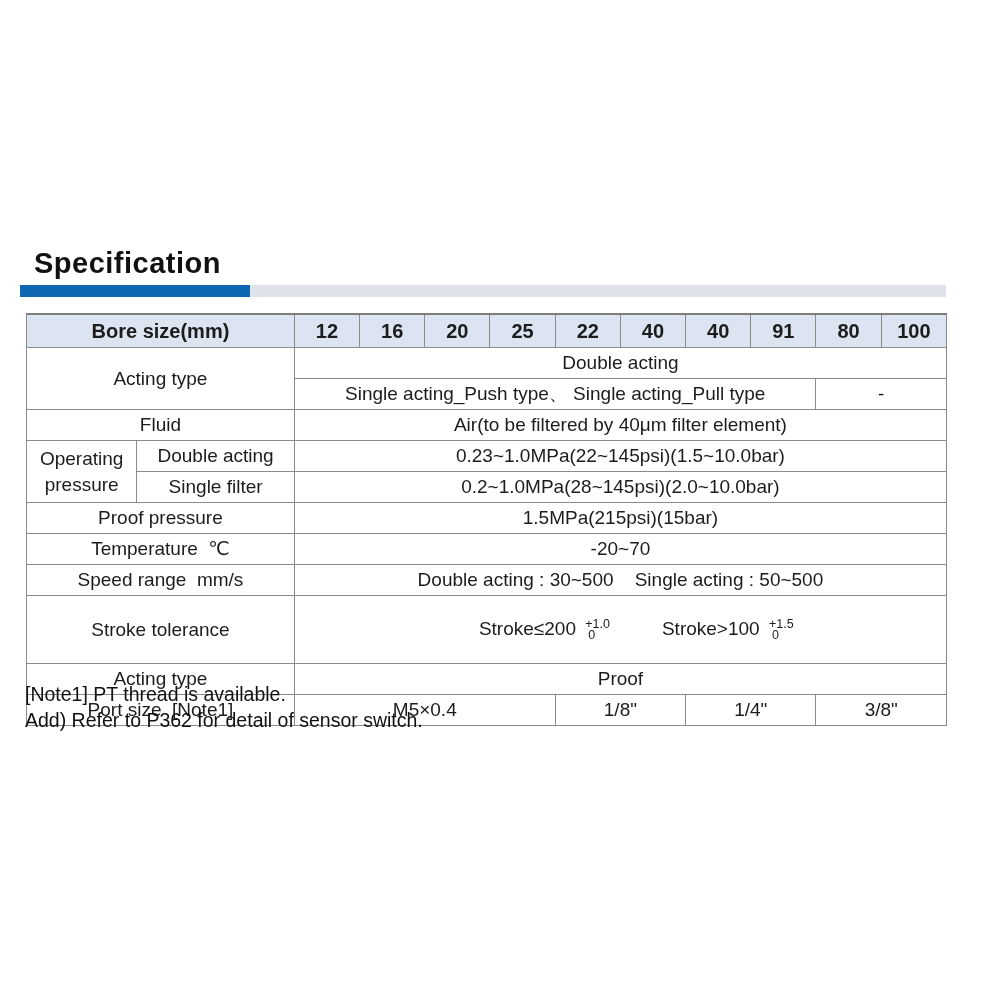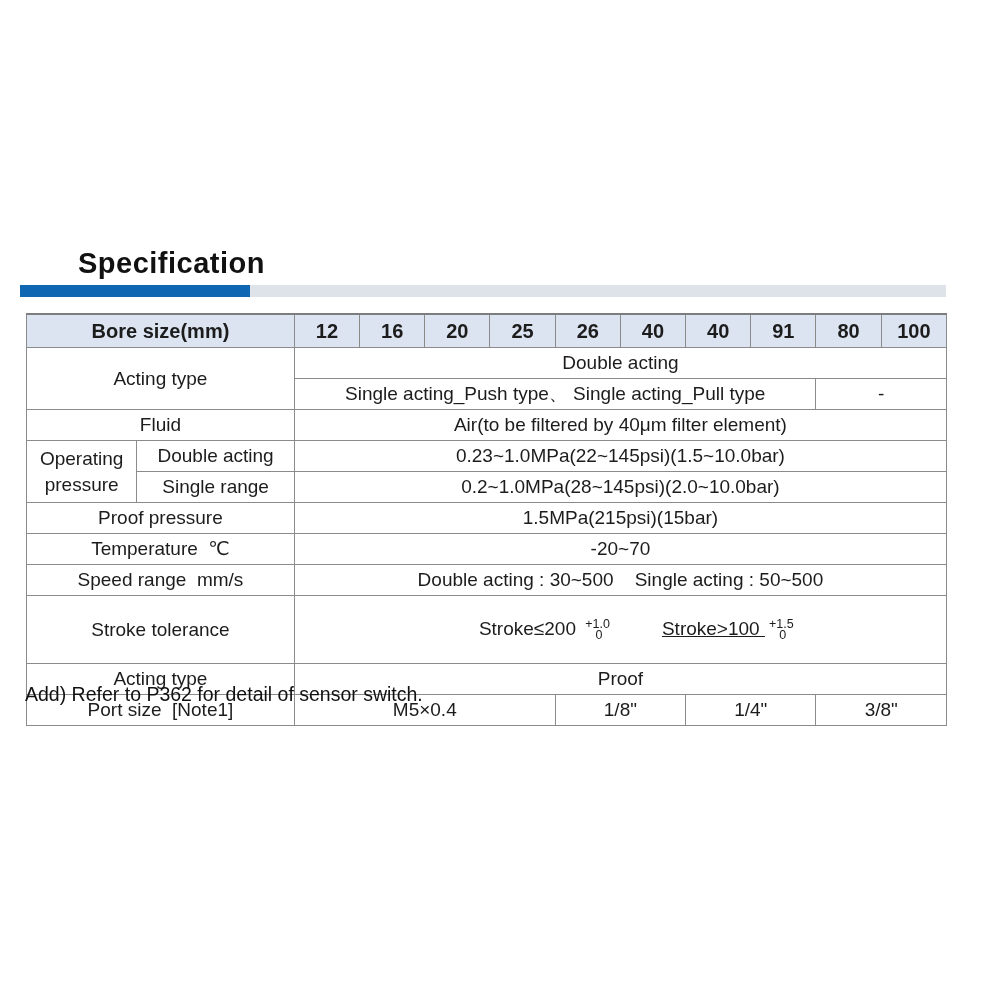--- a/index.html
+++ b/index.html
@@ -3,21 +3,21 @@
 <meta charset="utf-8">
 <style>
   html,body{margin:0;padding:0;}
   body{
     width:1000px;height:1000px;background:#ffffff;position:relative;
     font-family:"Liberation Sans","DejaVu Sans",sans-serif;color:#1a1a1a;
     overflow:hidden;
   }
   .page-title{
     position:absolute;left:34px;top:247px;
-    font-size:29px;font-weight:700;letter-spacing:0.5px;color:#111;margin-left:44px;
+    font-size:29px;font-weight:700;letter-spacing:0.5px;color:#111;
   }
   .accent-bar{
     position:absolute;left:20px;top:285px;width:926px;height:12px;
     background:#dee3ea;
   }
   .accent-bar .dark{
     position:absolute;left:0;top:0;width:230px;height:12px;background:#0f66b2;
   }
   table.spec{
     position:absolute;left:26px;top:313px;width:921px;
@@ -32,25 +32,25 @@
     background:#dce4f1;font-weight:700;height:32px;font-size:20px;
     border-top:2px solid #7d7d7d;
     margin-left:48px;
   }
   td.lbl{
     text-align:left;padding-left:8px;white-space:pre-wrap;line-height:26px;
   }
   td.val{white-space:pre;}
   .tolstack{
     display:inline-block;vertical-align:-4px;margin-left:4px;
-    font-size:12.5px;line-height:11px;text-align:center;font-weight:400;
+    font-size:12.5px;line-height:11px;text-align:left;font-weight:400;
   }
   .tolstack span{display:block;}
   .tolstack .b{padding-left:3px;}
-  .stroke-part2{margin-left:52px;text-decoration:underline;}
+  .stroke-part2{margin-left:52px;}
   .notes{
     position:absolute;left:25px;top:681px;font-size:19.5px;line-height:26px;color:#111;
   }
 </style>
 </head>
 <body>
 
 <div class="page-title">Specification</div>
 
 <div class="accent-bar">
@@ -73,21 +73,21 @@
       <col style="width:65px">
   </colgroup>
 
   <tbody>
       <tr class="hdr">
     <td colspan="2" class="lbl">Bore size(mm)</td>
     <td>12</td>
     <td>16</td>
     <td>20</td>
     <td>25</td>
-    <td>26</td>
+    <td>22</td>
     <td>40</td>
     <td>40</td>
     <td>91</td>
     <td>80</td>
     <td>100</td>
   </tr>
 
   <tr>
     <td colspan="2" rowspan="2" class="lbl">Acting type</td>
     <td colspan="10" class="val">Double acting</td>
@@ -101,21 +101,21 @@
     <td colspan="2" class="lbl">Fluid</td>
     <td colspan="10" class="val">Air(to be filtered by 40μm filter element)</td>
   </tr>
 
   <tr>
     <td rowspan="2" class="lbl">Operating pressure</td>
     <td class="lbl">Double acting</td>
     <td colspan="10" class="val">0.23~1.0MPa(22~145psi)(1.5~10.0bar)</td>
   </tr>
   <tr>
-    <td class="lbl">Single range</td>
+    <td class="lbl">Single filter</td>
     <td colspan="10" class="val">0.2~1.0MPa(28~145psi)(2.0~10.0bar)</td>
   </tr>
 
   <tr>
     <td colspan="2" class="lbl">Proof pressure</td>
     <td colspan="10" class="val">1.5MPa(215psi)(15bar)</td>
   </tr>
 
   <tr>
     <td colspan="2" class="lbl">Temperature  ℃</td>
@@ -143,14 +143,15 @@
     <td colspan="2" class="lbl">Port size  [Note1]</td>
     <td colspan="4" class="val">M5×0.4</td>
     <td colspan="2" class="val">1/8"</td>
     <td colspan="2" class="val">1/4"</td>
     <td colspan="2" class="val">3/8"</td>
   </tr>
 </tbody>
   </table>
 
 <div class="notes">
+  <div>[Note1] PT thread is available.</div>
   <div>Add) Refer to P362 for detail of sensor switch.</div>
 </div>
 
 </body></html>

